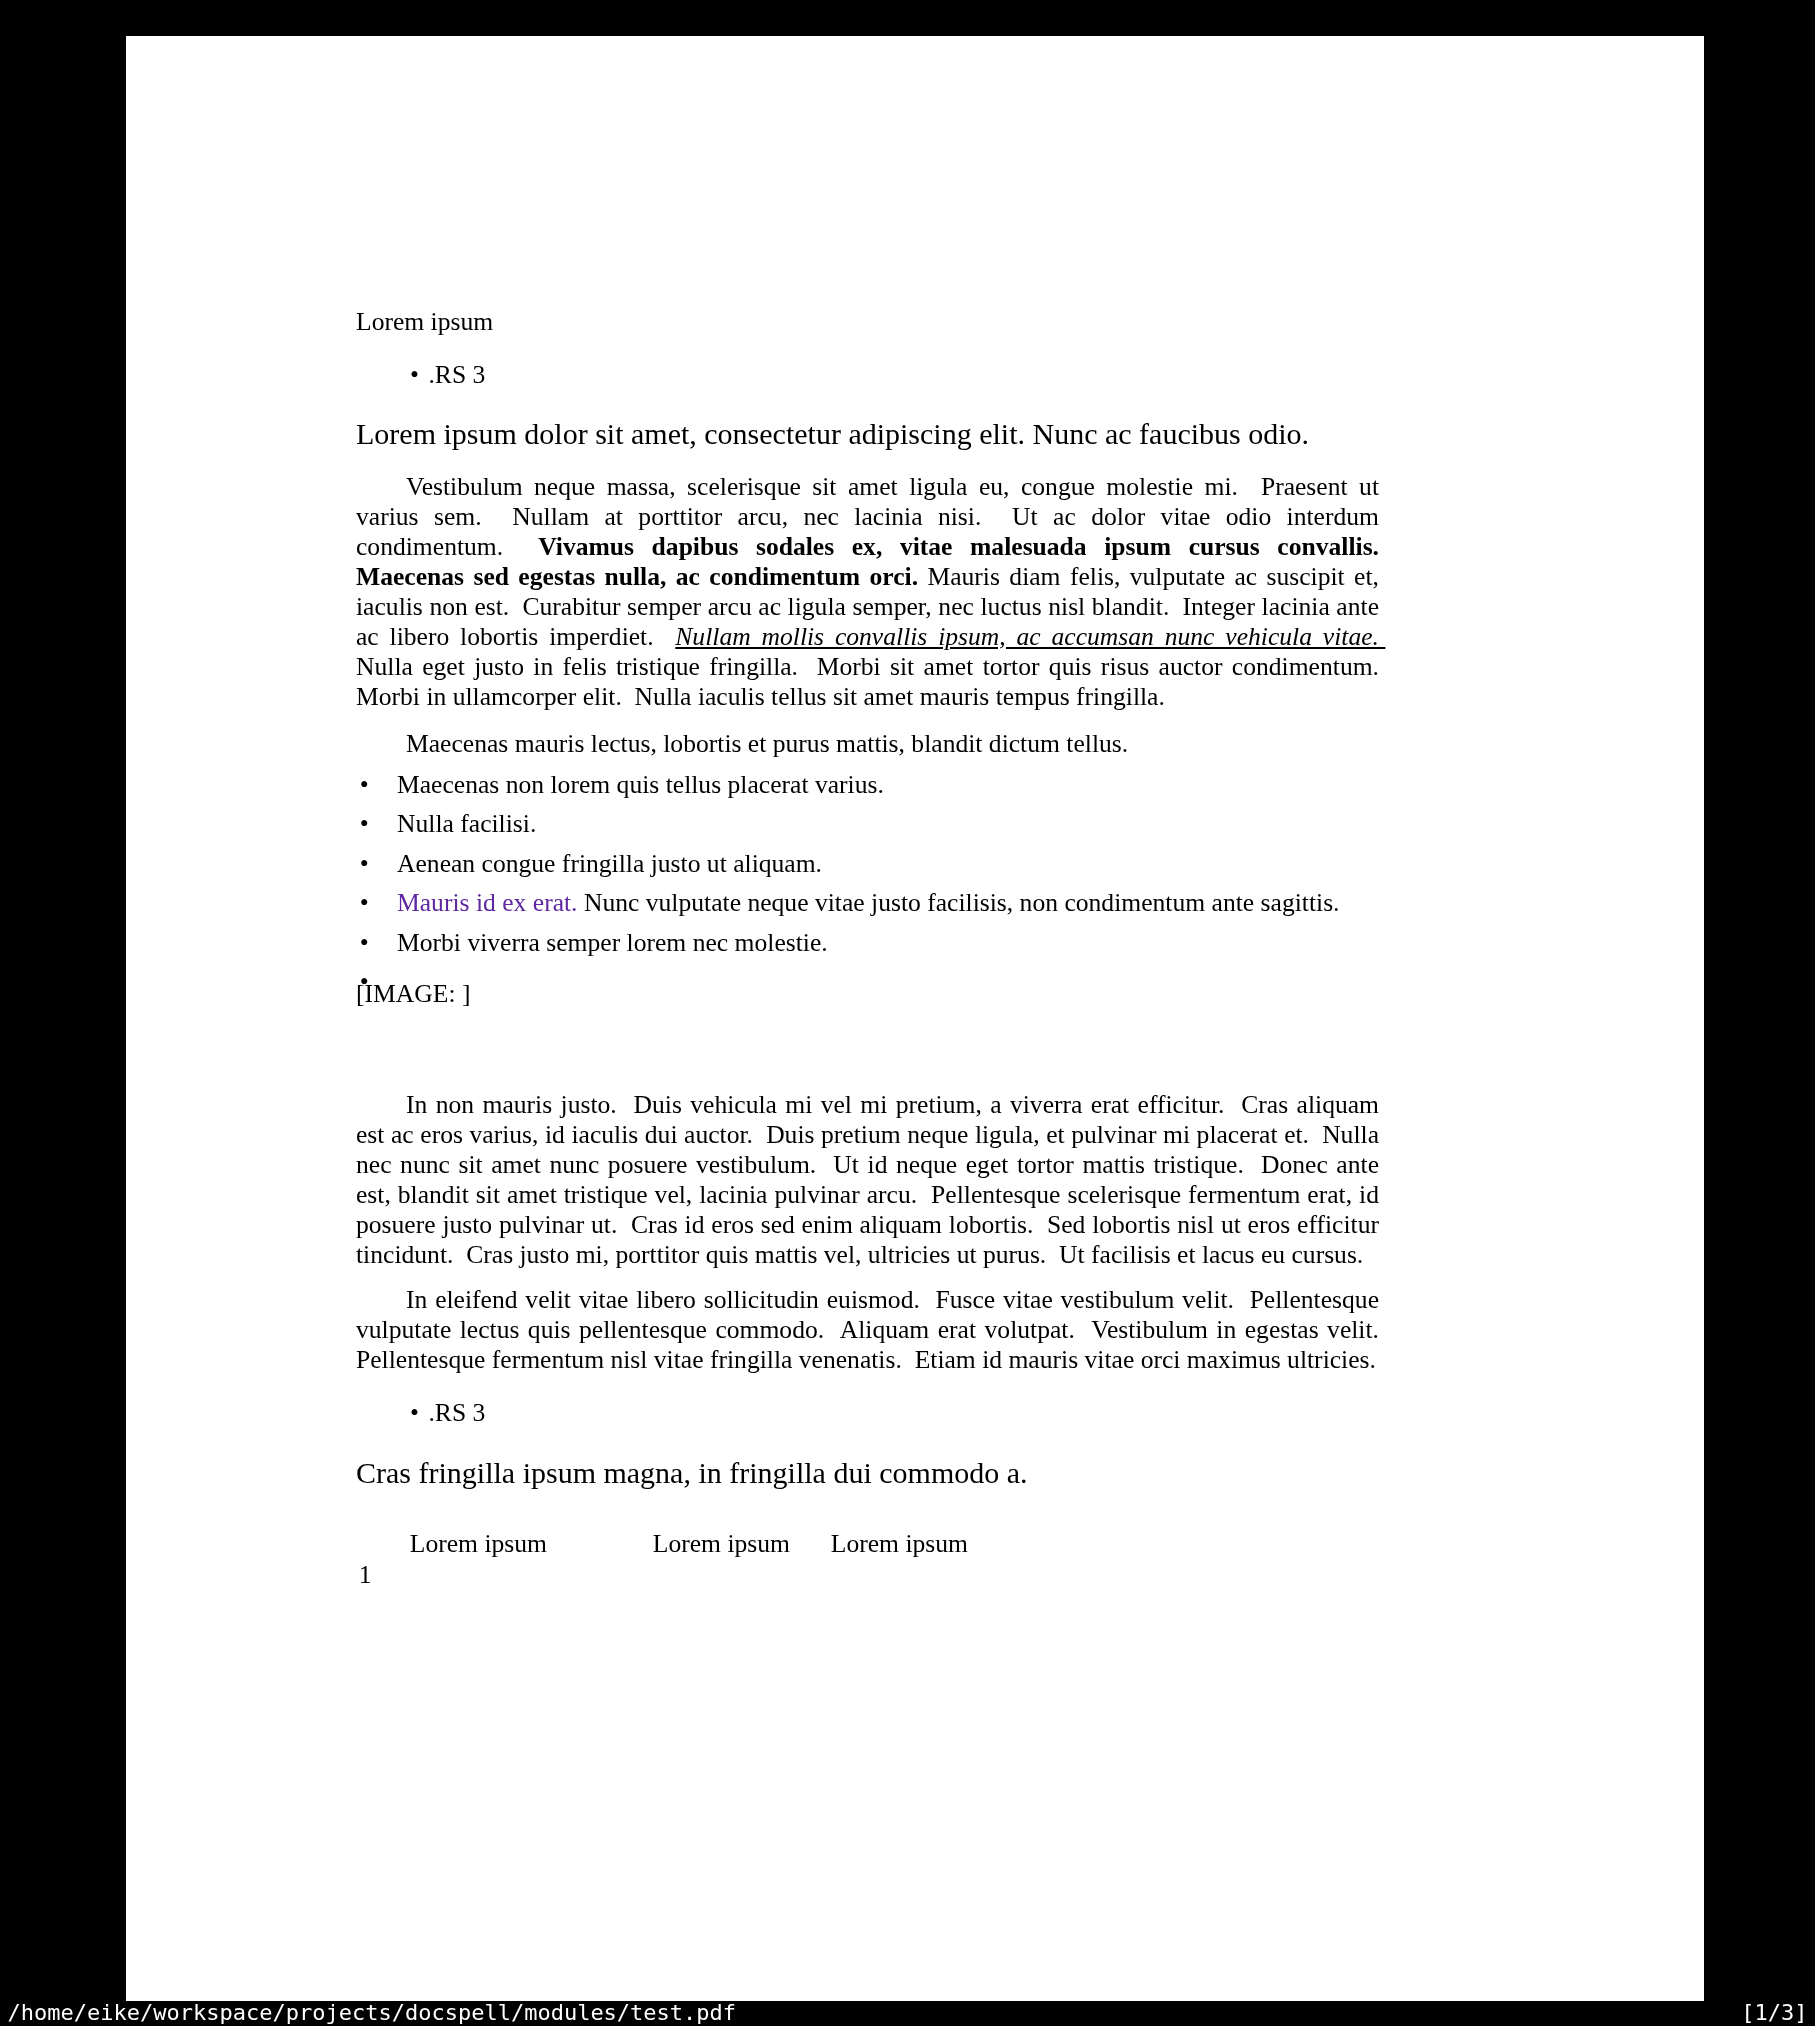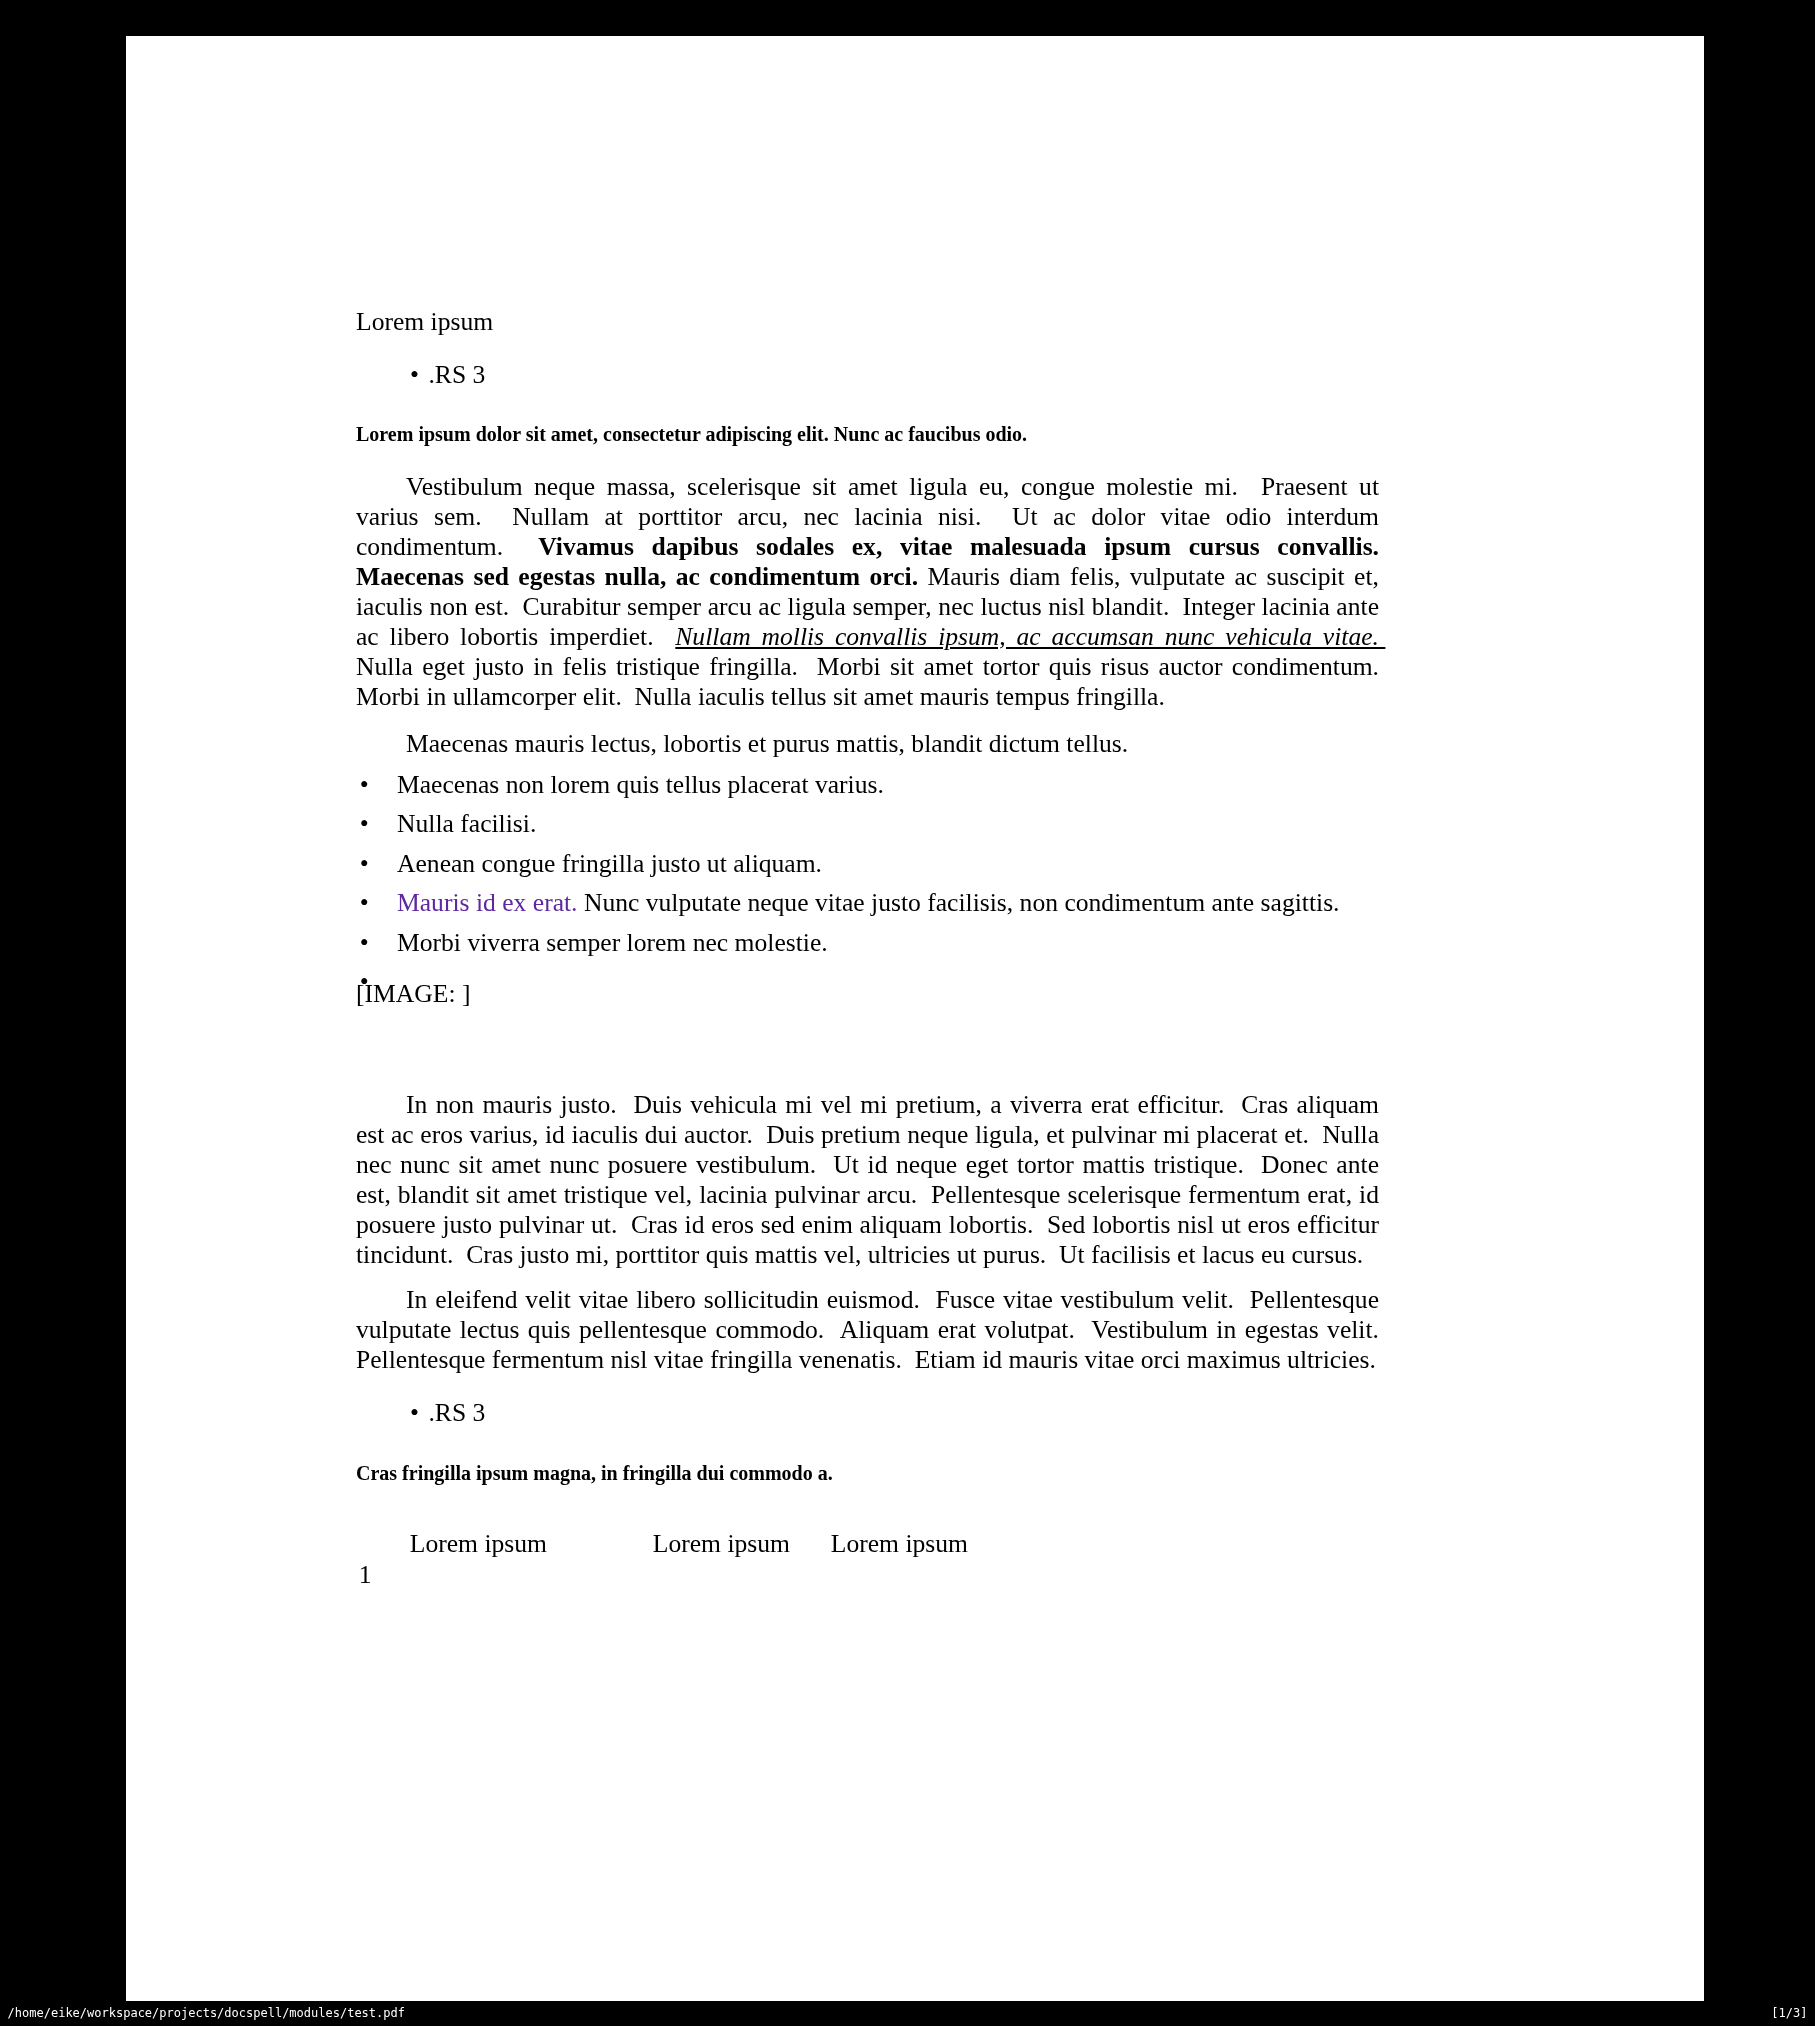--- a/index.html
+++ b/index.html
@@ -22,22 +22,22 @@
     left: 230px; top: 0;
     width: 1023px;
     color: #000000;
     font-size: 25.6px;
     line-height: 30px;
   }
   .intro-line { margin-top: 271px; }
   .rs-line { margin-top: 23px; margin-left: 54px; }
   .rs-line .marker { margin-right: 9.5px; }
   .doc-heading {
-    font-weight: bold;
-    font-size: 20px;
+    font-weight: normal;
+    font-size: 30px;
     line-height: 34px;
     margin: 26.5px 0 0 0;
   }
   .para {
     margin: 21px 0 0 0;
     text-align: justify;
     text-indent: 50px;
     white-space: pre-wrap;
   }
   .para.tight { margin-top: 17px; }
@@ -68,21 +68,21 @@
     max-width: 206px;
     text-align: justify;
   }
   .statusbar {
     position: absolute;
     left: 0; bottom: 0;
     width: 100%; height: 24.6px;
     background: #000000;
     color: #ffffff;
     font-family: "DejaVu Sans Mono", monospace;
-    font-size: 12px;
+    font-size: 22px;
     line-height: 24.6px;
     display: flex;
     justify-content: space-between;
     padding: 0 7.6px;
     box-sizing: border-box;
   }
 </style>
 </head>
 <body>
 

